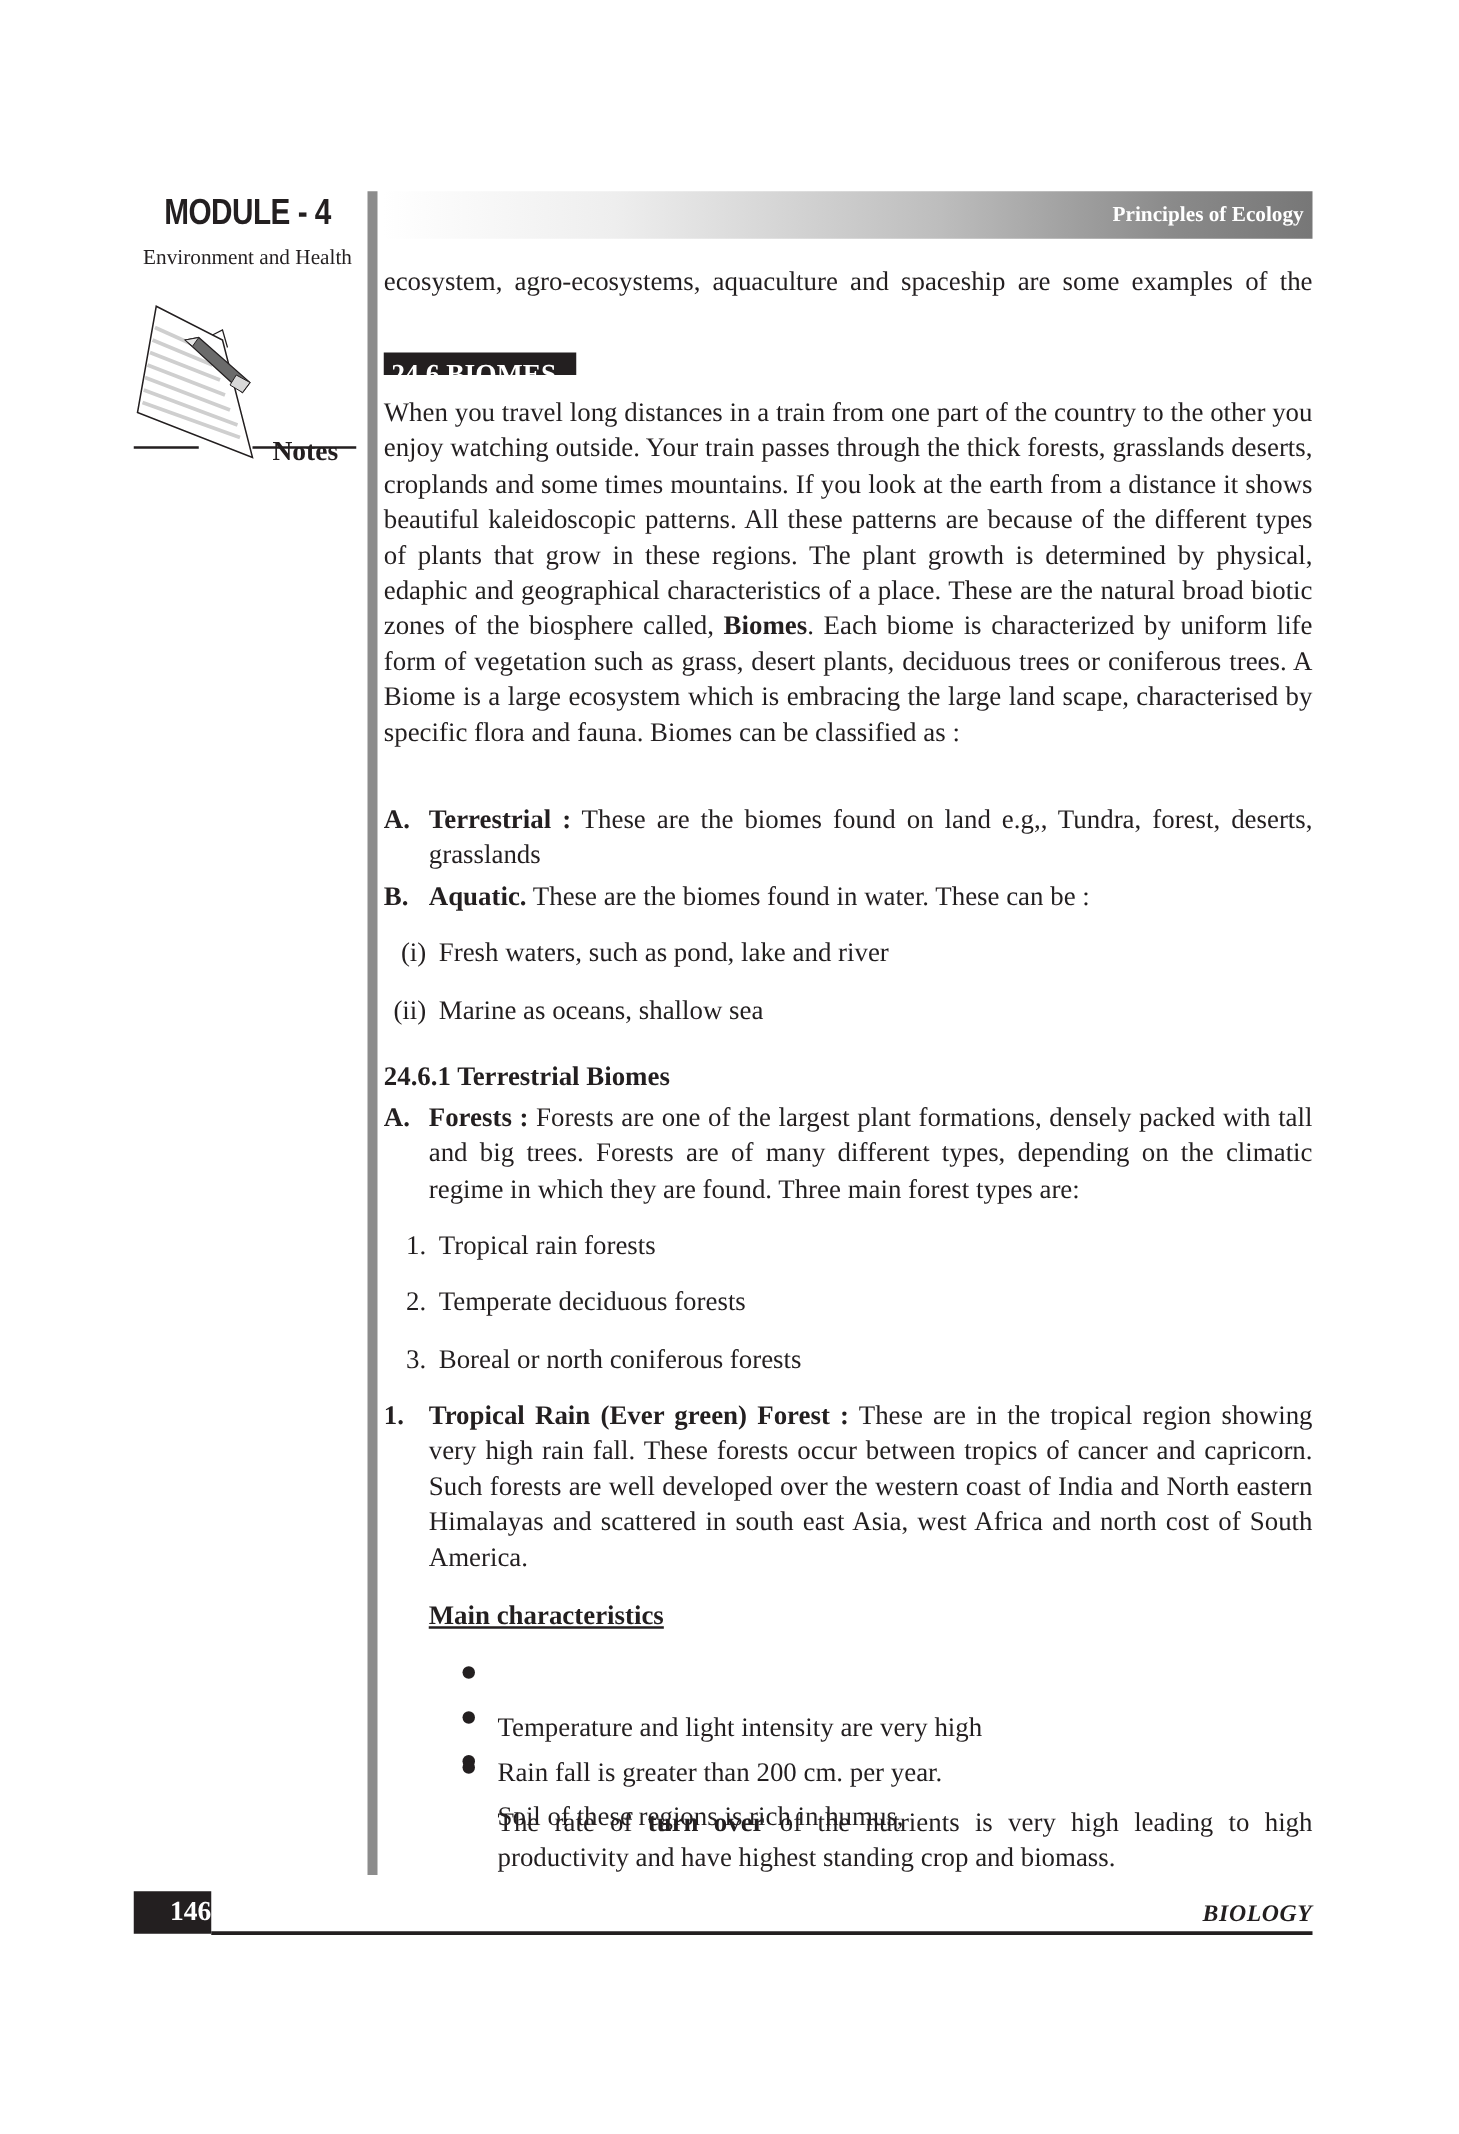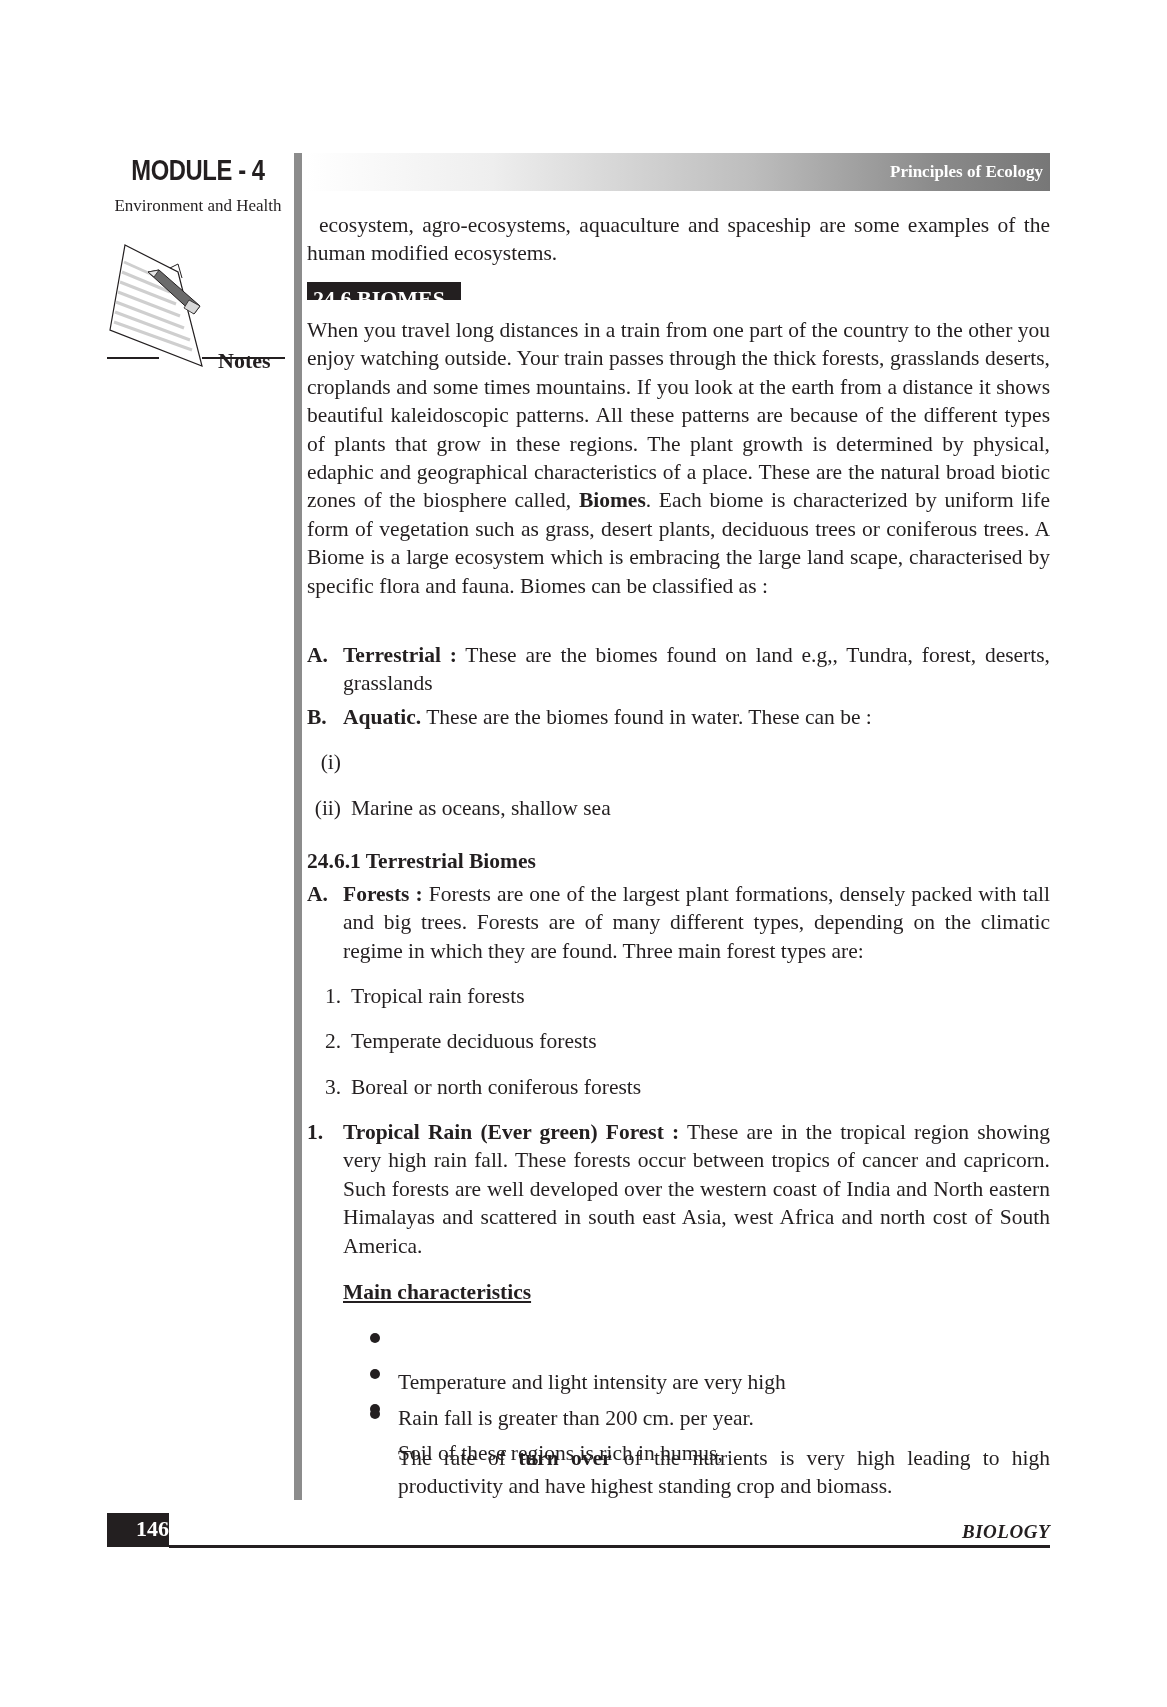--- a/index.html
+++ b/index.html
@@ -74,22 +74,21 @@
 <div class="abs notes-line-r"></div>
 <div class="abs notes-label">Notes</div>
 
 <div class="abs vrule"></div>
 
 <div class="abs header-bar">
   <span class="abs header-title">Principles of Ecology</span>
 </div>
 
 <div class="abs body" style="top:211px;">
-  <p class="p" style="text-align-last: justify; margin-left: 12px;">ecosystem, agro-ecosystems, aquaculture and spaceship are some examples of the</p>
-  <p class="p">human modified ecosystems.</p>
+  <p class="p" style="text-align-last: justify;">ecosystem, agro-ecosystems, aquaculture and spaceship are some examples of the</p>
 </div>
 
 <div class="abs h-box">24.6 BIOMES</div>
 
 <div class="abs body" style="top:316px;">
   <p class="p">
     <span>When you travel long distances in a train from one part of the country to the other you enjoy watching outside. Your train passes through the thick forests, grasslands deserts, croplands and some times mountains. If you look at the earth from a distance it shows beautiful kaleidoscopic patterns. All these patterns are because of the different types of plants that grow in these regions. The plant growth is determined by physical, edaphic and geographical characteristics of a place. These are the natural broad biotic zones of the biosphere called, </span><b>Biomes</b><span>. Each biome is characterized by uniform life form of vegetation such as grass, desert plants, deciduous trees or coniferous trees. A Biome is a large ecosystem which is embracing the large land scape, characterised by specific flora and fauna. Biomes can be classified as :</span>
   </p>
 </div>
 
@@ -102,20 +101,21 @@
 <div class="abs body" style="top:703px;">
   <div class="li">
     <span class="marker">B.</span>
     <span class="content"><b>Aquatic.</b><span> These are the biomes found in water. These can be :</span></span>
   </div>
 </div>
 
 <div class="abs body" style="top:748px;">
   <div class="sub-li">
     <span class="marker">(i)</span>
+    <span>Fresh waters, such as pond, lake and river</span>
   </div>
 </div>
 <div class="abs body" style="top:794px;">
   <div class="sub-li">
     <span class="marker">(ii)</span>
     <span>Marine as oceans, shallow sea</span>
   </div>
 </div>
 
 <div class="abs body subhead" style="top:847px;">24.6.1 Terrestrial Biomes</div>

